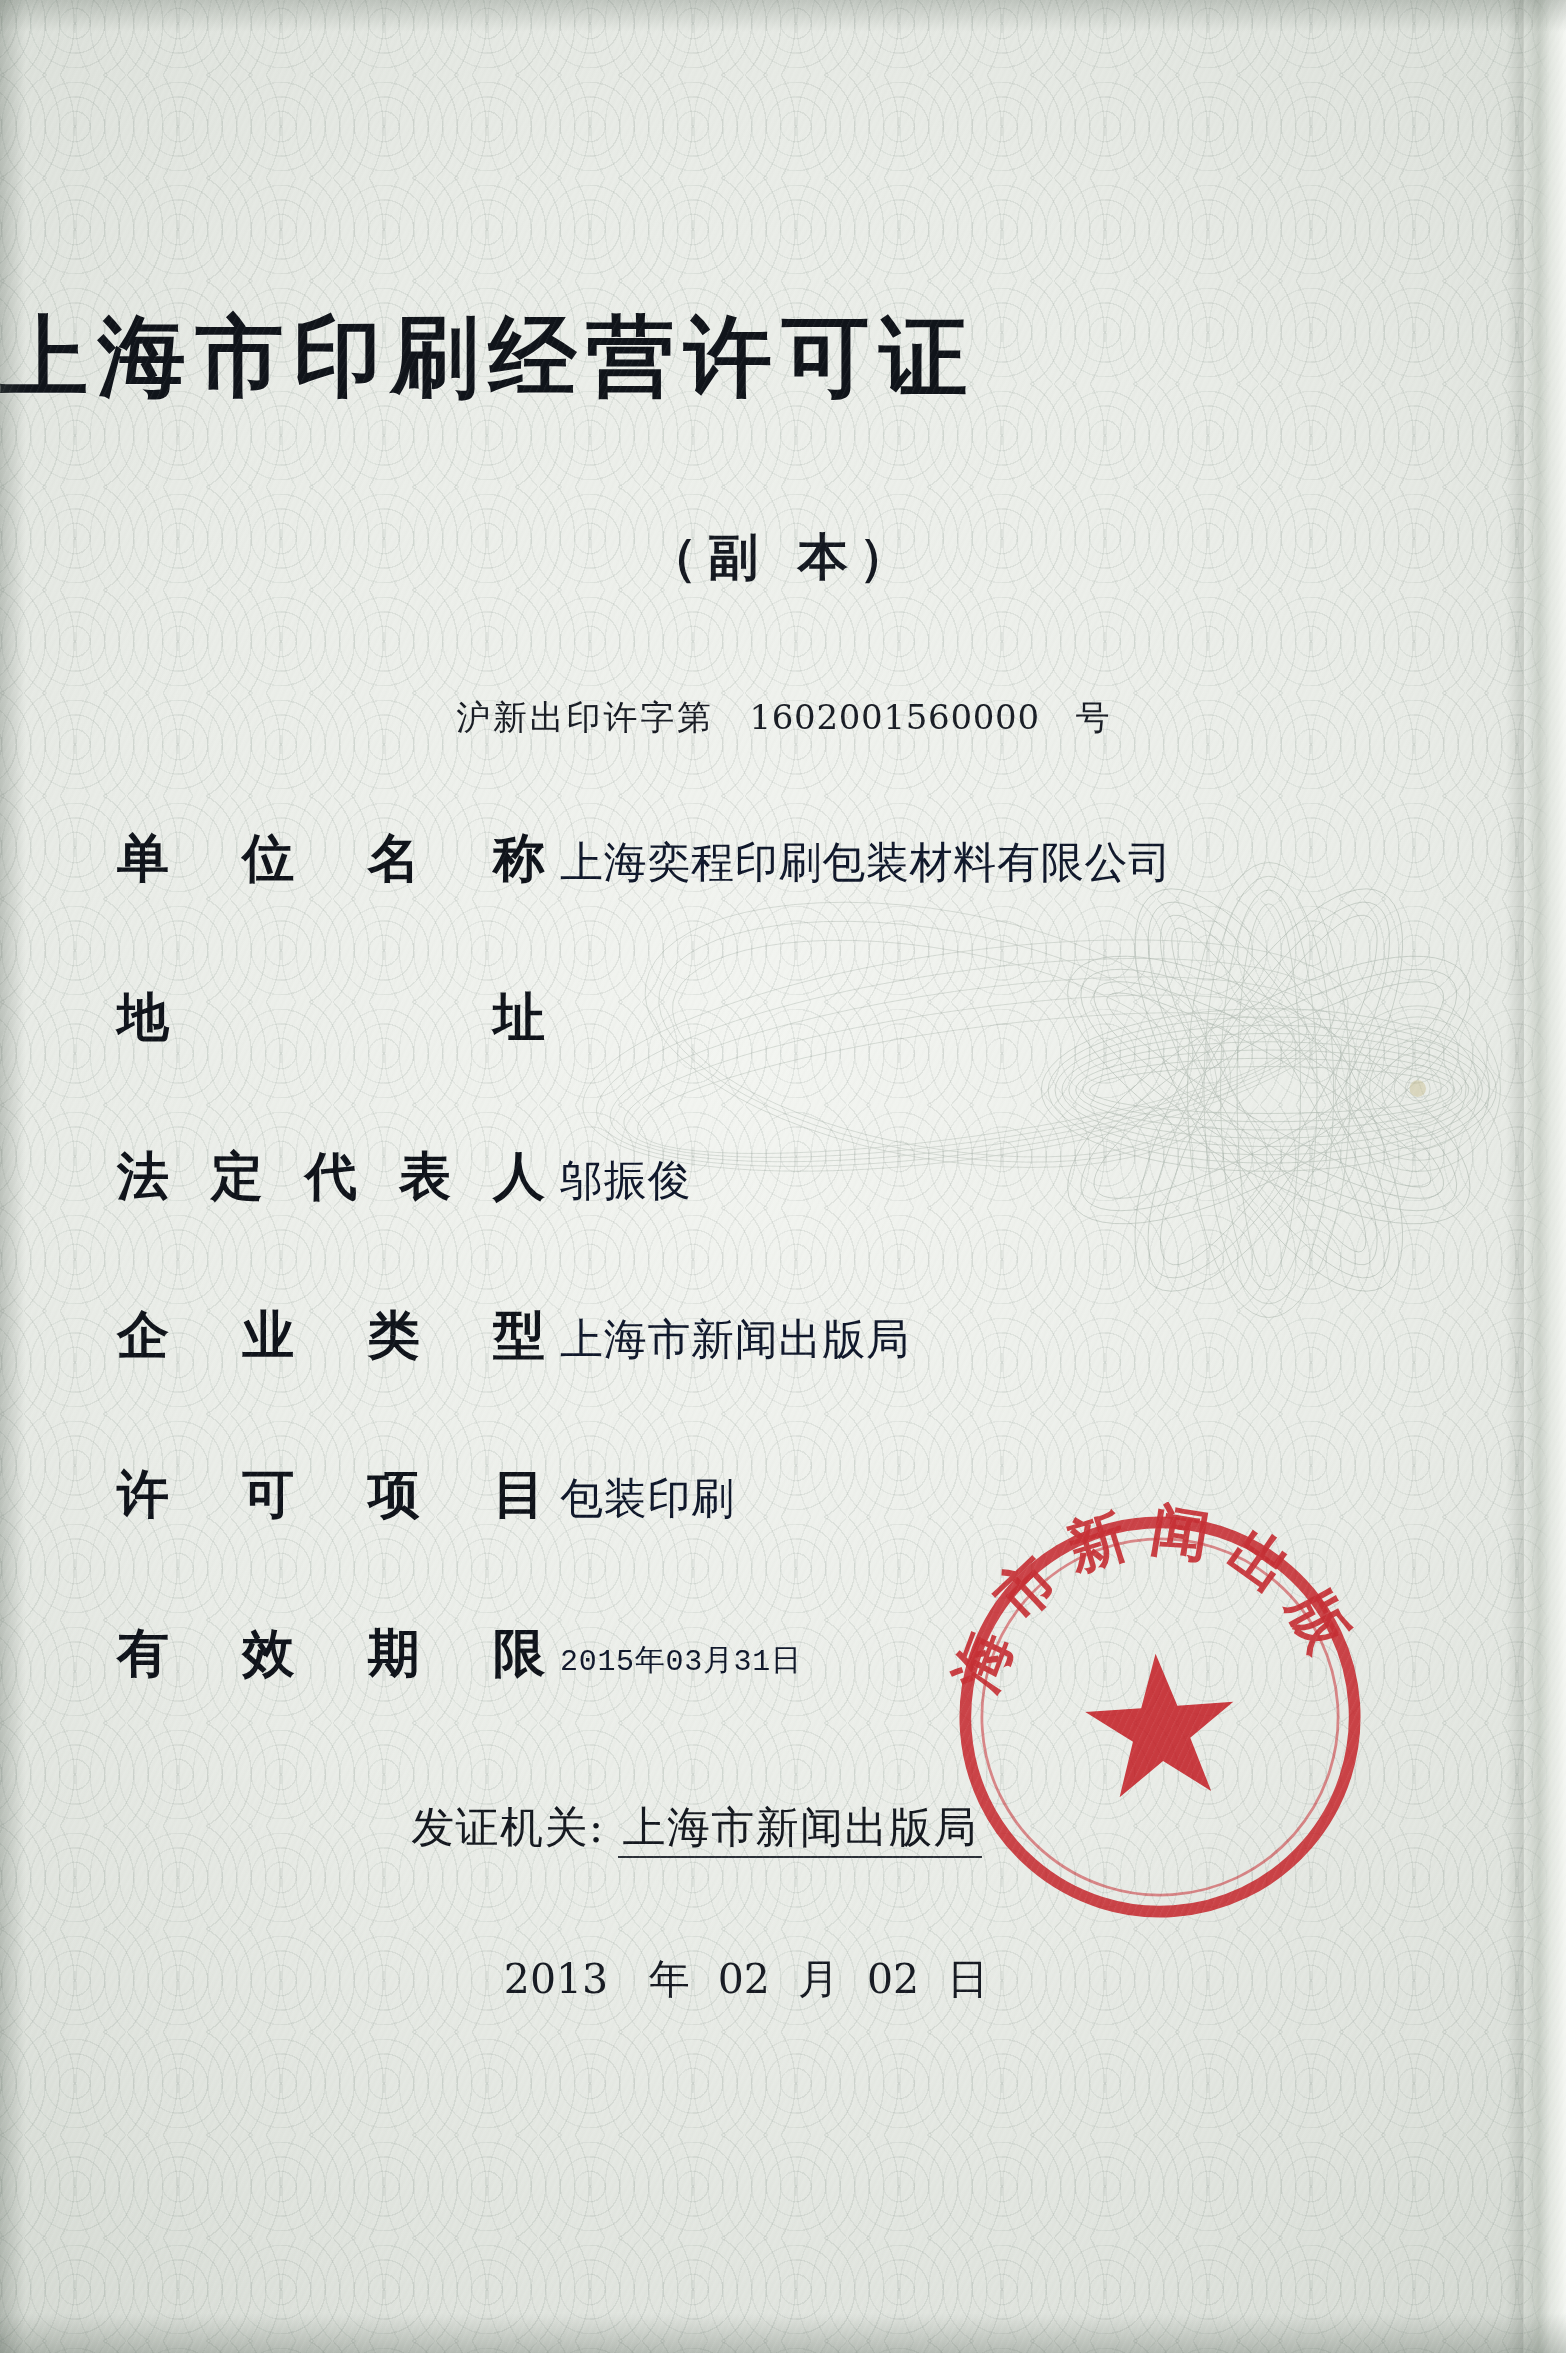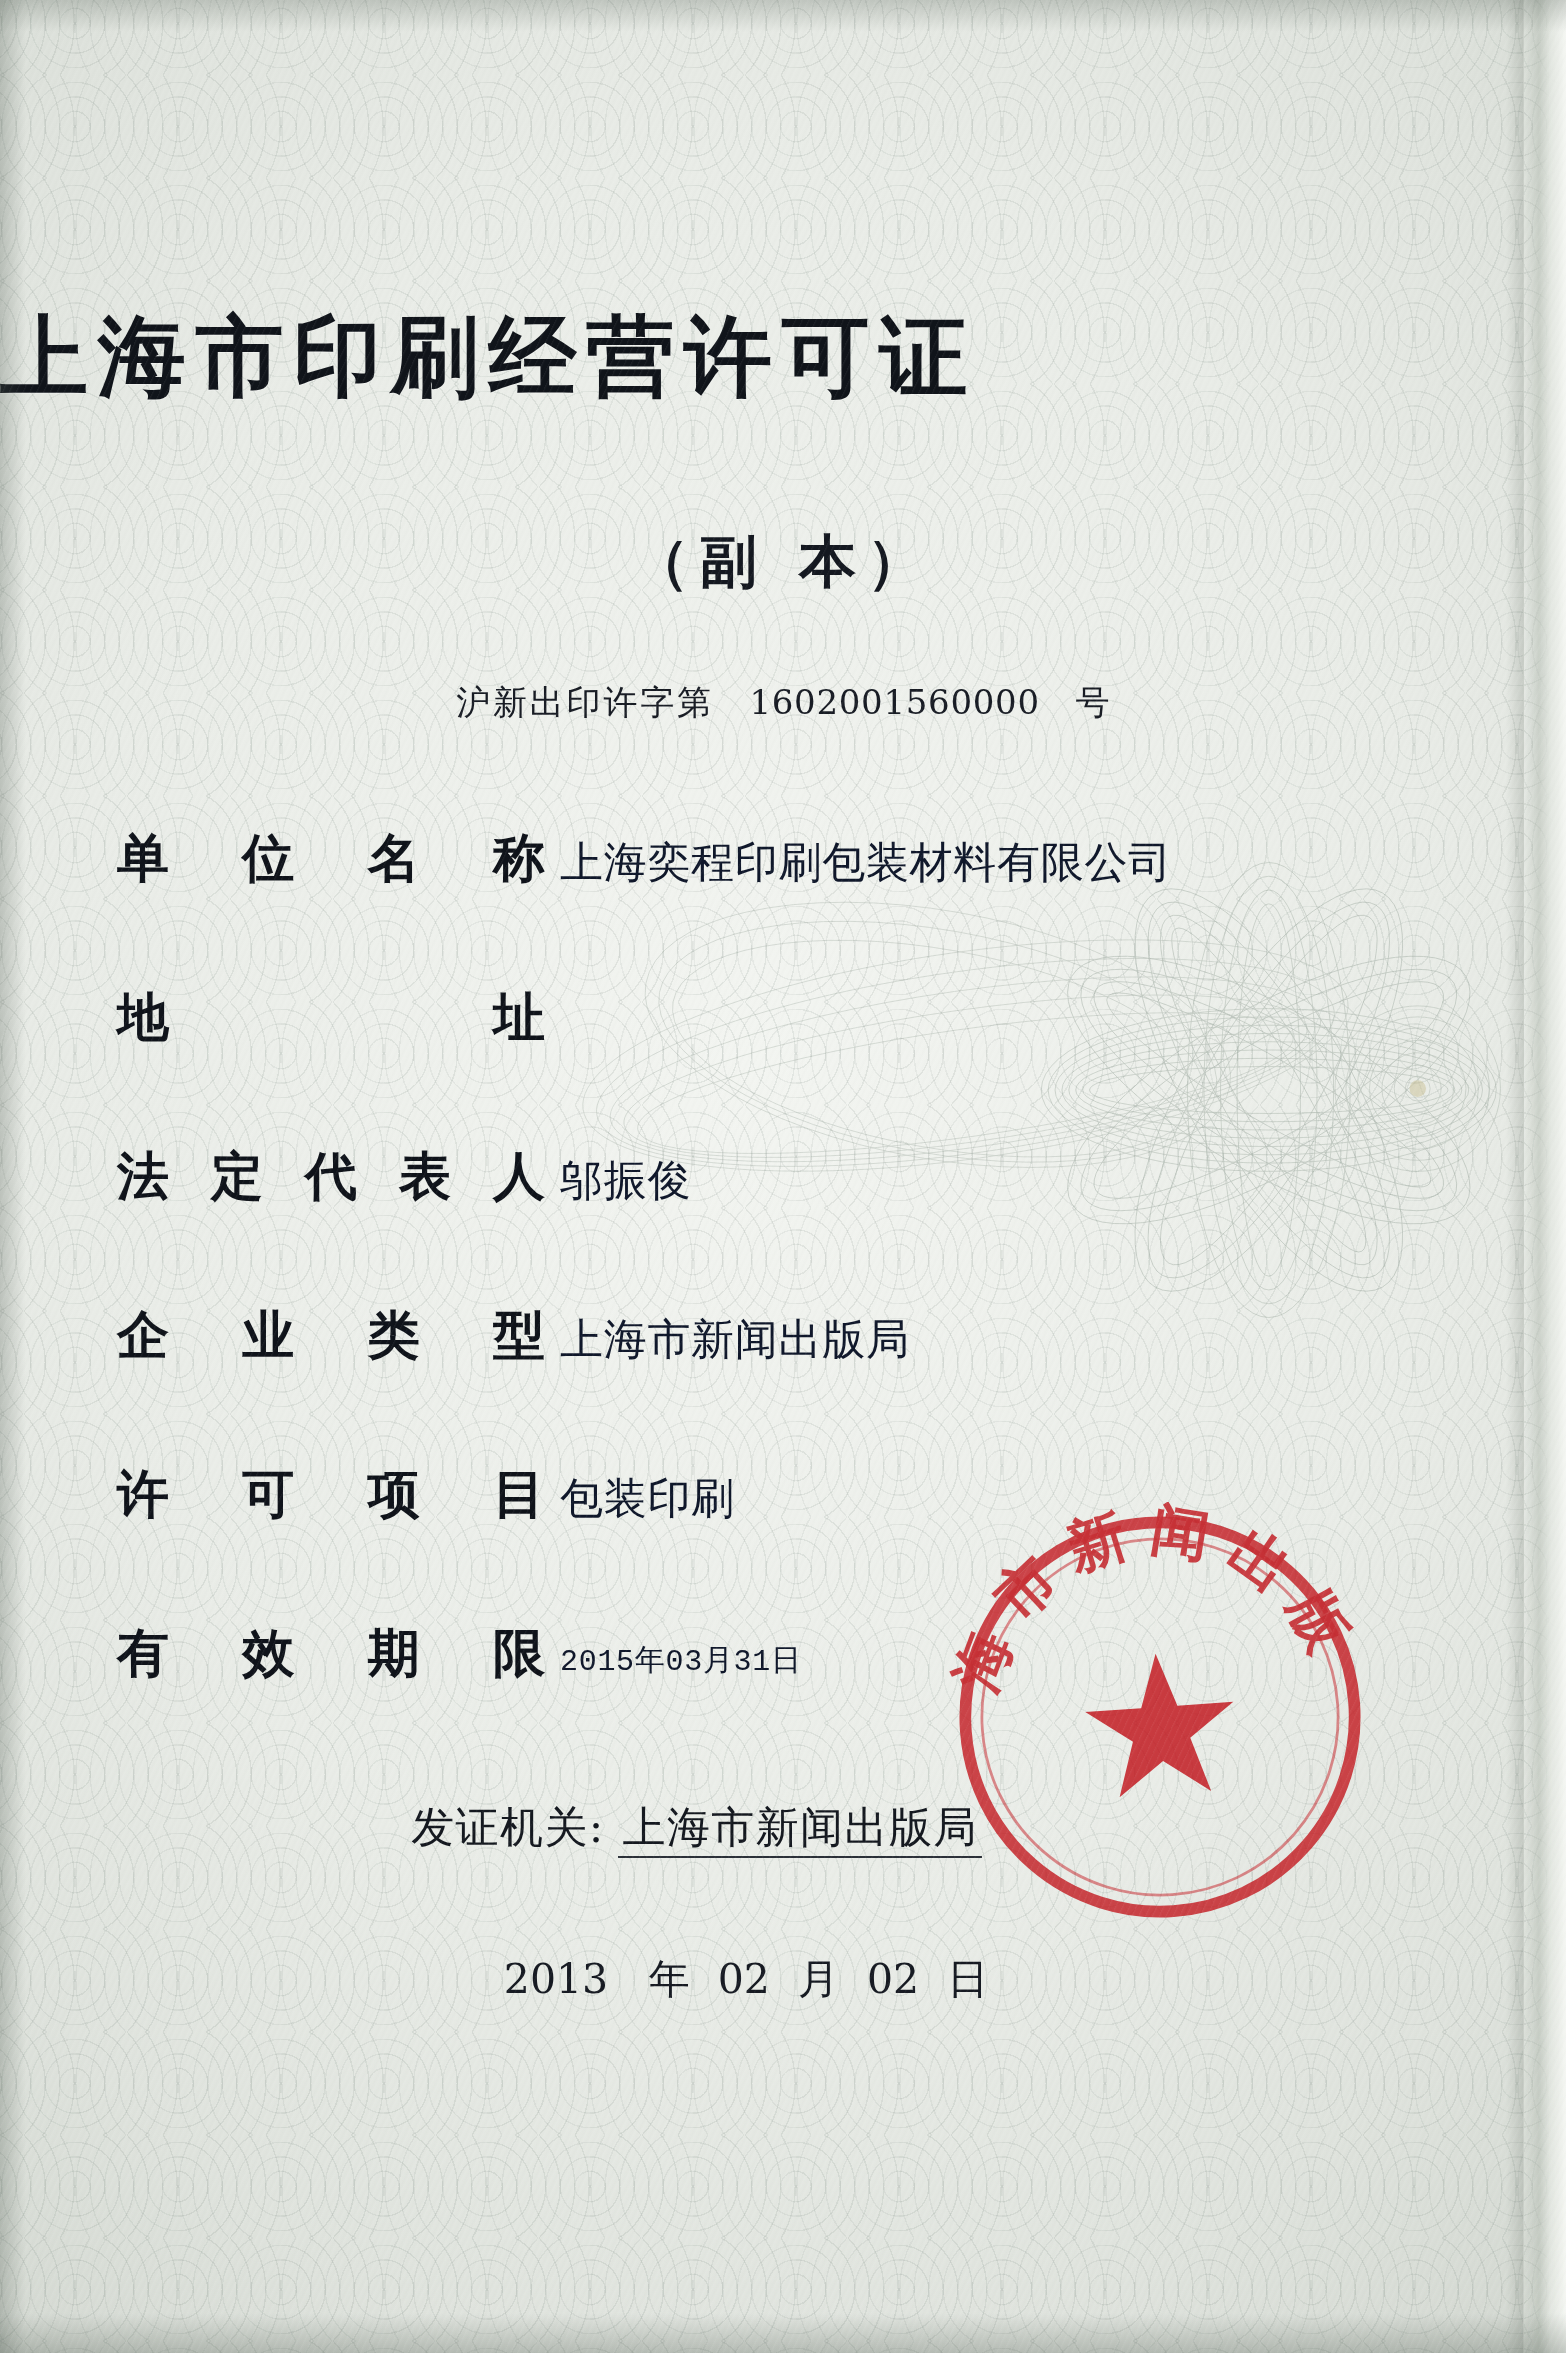--- a/index.html
+++ b/index.html
@@ -138,28 +138,28 @@
   }
 
   .subtitle {
     position: absolute;
     top: 524px;
     left: 0;
     width: 1567px;
     text-align: center;
     font-family: "DejaVu Serif", "Liberation Serif", serif;
     font-weight: 700;
-    font-size: 57px;
+    font-size: 50px;
     letter-spacing: 11px;
     color: #141820;
   }
 
   .serial-row {
     position: absolute;
-    top: 680px;
+    top: 695px;
     left: 0;
     width: 1567px;
     text-align: center;
     font-family: "DejaVu Serif", "Liberation Serif", serif;
     font-size: 34px;
     letter-spacing: 1.4px;
     color: #181c24;
   }
   .serial-row .serial-prefix { letter-spacing: 2.8px; }
   .serial-row .serial-number {

